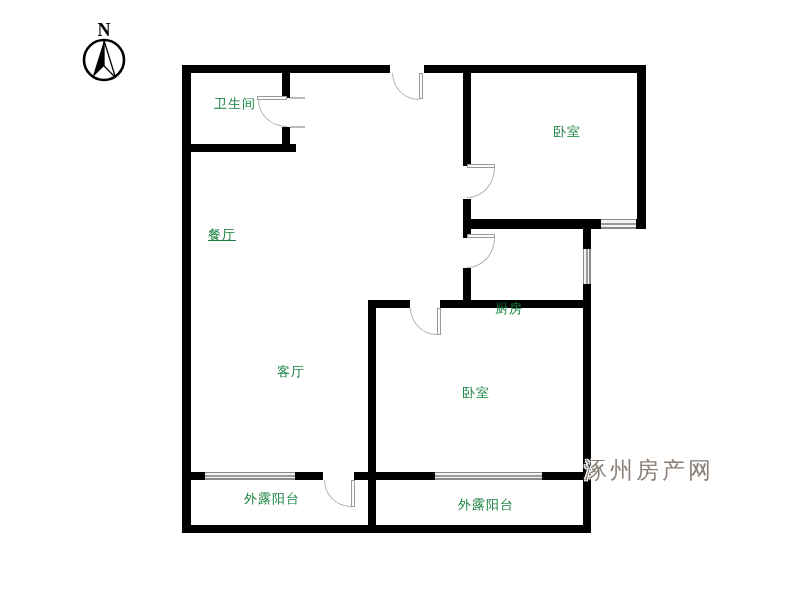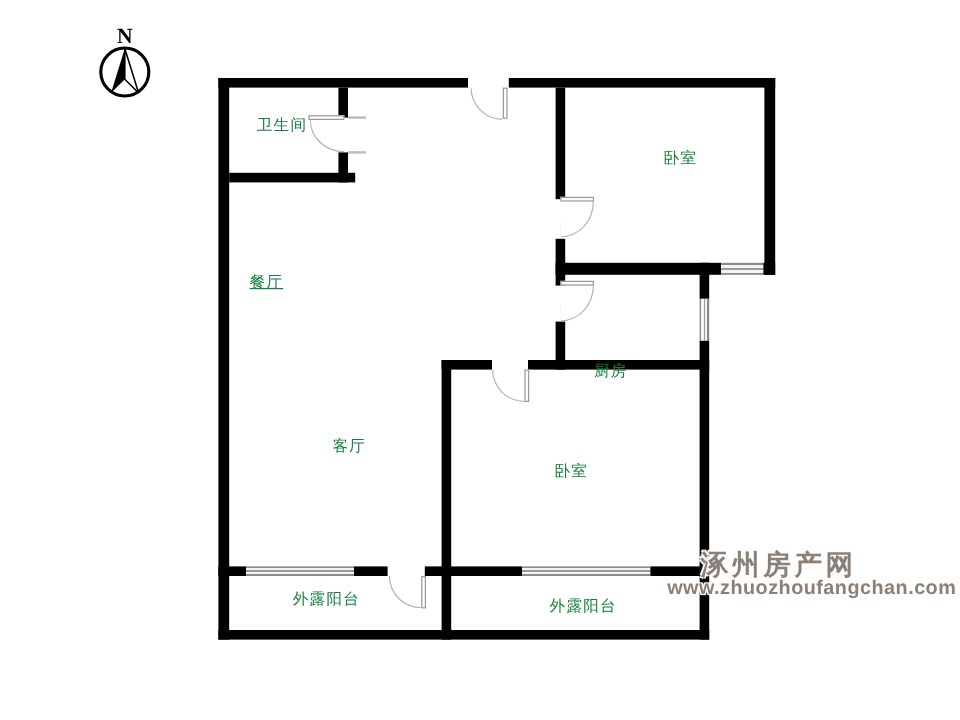--- a/index.html
+++ b/index.html
@@ -19,21 +19,21 @@
   .jamb{position:absolute;background:#bbbbbb;}
   .room-label{
     position:absolute;transform:translate(-50%,-50%);
     font-size:13px;color:#15803d;white-space:nowrap;letter-spacing:1px;
   }
   #compass-n{
     position:absolute;left:88px;top:20px;width:32px;text-align:center;
     font-family:"Liberation Serif",serif;font-weight:bold;font-size:18px;color:#000;
   }
   #compass-svg{position:absolute;left:81px;top:37px;}
-  .wm{position:absolute;font-weight:bold;color:#8b8078;white-space:nowrap;
+  .wm{position:absolute;font-weight:normal;color:#8b8078;white-space:nowrap;
       text-shadow:-1px -1px 0 #fff,1px -1px 0 #fff,-1px 1px 0 #fff,1px 1px 0 #fff,0 0 3px #fff;}
   #wm-name{left:584px;top:455px;font-size:23px;letter-spacing:3px;}
   #wm-url{left:556px;top:481px;font-size:16.5px;letter-spacing:0.4px;}
 </style>
 </head>
 <body>
 
 <div id="canvas">
 
   <div id="compass-n">N</div>
@@ -102,15 +102,14 @@
   <div class="room-label" style="left:235px;top:104px;">卫生间</div>
   <div class="room-label" style="left:222px;top:235px;text-decoration:underline;">餐厅</div>
   <div class="room-label" style="left:291px;top:372px;">客厅</div>
   <div class="room-label" style="left:567px;top:132px;">卧室</div>
   <div class="room-label" style="left:509px;top:278px;margin-top:31px;">厨房</div>
   <div class="room-label" style="left:476px;top:393px;">卧室</div>
   <div class="room-label" style="left:272px;top:499px;">外露阳台</div>
   <div class="room-label" style="left:486px;top:505px;">外露阳台</div>
 
   <div class="wm" id="wm-name">涿州房产网</div>
-  <div class="wm" id="wm-url">www.zhuozhoufangchan.com</div>
 
 </div>
 
 </body></html>

